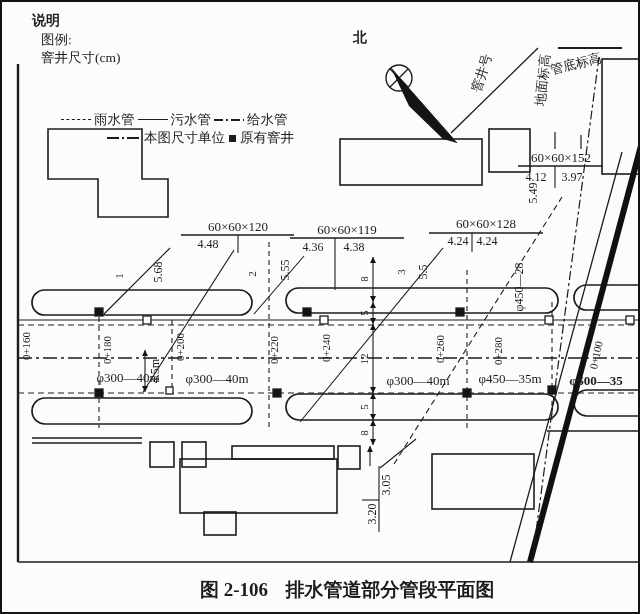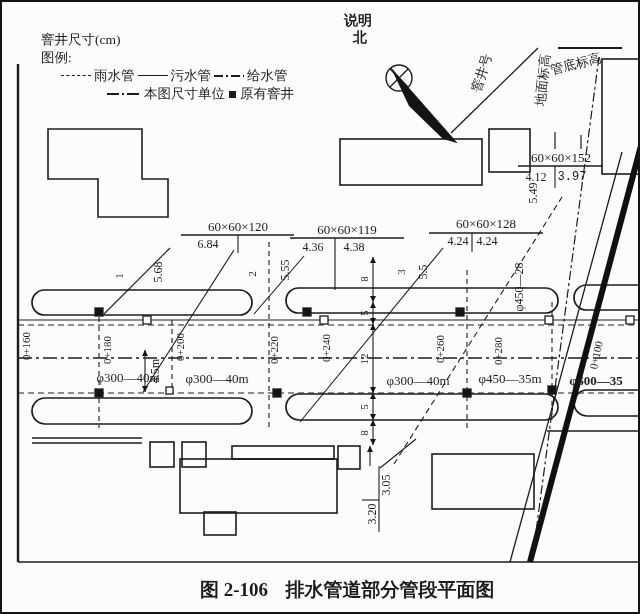--- a/index.html
+++ b/index.html
@@ -6,21 +6,21 @@
   #page{position:relative;width:640px;height:614px;background:#fcfcfb;border:2px solid #141414;
         box-sizing:border-box;overflow:hidden;font-family:"Liberation Serif",serif;color:#1c1c1c;}
   #page svg{position:absolute;left:0;top:0;}
   .lbl{position:absolute;white-space:nowrap;transform:translate(-50%,-50%);
        font-family:"Liberation Serif",serif;color:#1c1c1c;z-index:3;}
   .v{transform:translate(-50%,-50%) rotate(-90deg);}
   .r73{transform:translate(-50%,-50%) rotate(-73deg);}
   .r84{transform:translate(-50%,-50%) rotate(-84deg);}
   .r14{transform:translate(-50%,-50%) rotate(-14deg);}
   .r78{transform:translate(-50%,-50%) rotate(-78deg);}
-  .f11{font-size:11px;} .f12{font-size:12px;} .f13{font-size:13px;} .f14{font-size:14px;text-align:right;}
+  .f11{font-size:11px;} .f12{font-size:12px;} .f13{font-size:13px;} .f14{font-size:14px;}
   .bold{font-weight:bold;}
   #legend{position:absolute;left:30px;top:10px;width:340px;font-size:13.5px;line-height:1.34;z-index:3;}
   #legend .ind{padding-left:9px;}
   .krow{display:flex;align-items:center;white-space:nowrap;}
   .sw{display:inline-block;height:0;border-top:1.6px solid #1c1c1c;width:30px;margin:0 3px;flex:none;}
   .sw.dash{border-top-style:dashed;}
   .sw.wdash{border-top:none;height:2px;background:repeating-linear-gradient(90deg,#1c1c1c 0 9px,transparent 9px 12px,#1c1c1c 12px 14px,transparent 14px 17px);}
   .sw.cl{border-top:none;height:2px;width:34px;background:repeating-linear-gradient(90deg,#1c1c1c 0 12px,transparent 12px 15px,#1c1c1c 15px 17px,transparent 17px 20px);}
   .sq{display:inline-block;width:7px;height:7px;background:#1c1c1c;margin:0 4px;flex:none;}
   .caption{font-size:19px;font-weight:600;text-align:center;}
@@ -153,23 +153,23 @@
     <line x1="368" y1="444" x2="368" y2="464"></line>
     <path d="M365,450 L368,444 L371,450 Z" fill="#141414" stroke="none"></path>
     <line x1="377" y1="464" x2="377" y2="530"></line>
     <line x1="360" y1="498" x2="377" y2="498"></line>
     <line x1="378" y1="466" x2="414" y2="437"></line>
   </g>
 </svg>
 
 <div id="legend">
   <div class="f14 bold">说明</div>
+  <div class="ind">图例:</div>
   <div class="ind">窨井尺寸(cm)</div>
-  <div class="ind">图例:</div>
-  <div class="krow" style="margin-left:26px;">
+  <div class="krow" style="margin-left:26px;margin-top:44px;">
     <span class="sw dash"></span>
     <span>雨水管</span>
     <span class="sw"></span>
     <span>污水管</span>
     <span class="sw wdash"></span>
     <span>给水管</span>
   </div>
   <div class="krow" style="margin-left:72px;">
     <span class="sw cl"></span>
     <span>本图尺寸单位</span>
@@ -177,33 +177,33 @@
     <span>原有窨井</span>
   </div>
 </div>
 
 <span class="lbl f14 bold" style="left:358px;top:36px;">北</span>
 <span class="lbl r73 f13" style="left:480px;top:71px;">窨井号</span>
 <span class="lbl r84 f13" style="left:541px;top:78px;">地面标高</span>
 <span class="lbl r14 f13" style="left:574px;top:62px;">管底标高</span>
 
 <span class="lbl f13" style="left:236px;top:225px;">60×60×120</span>
-<span class="lbl f12" style="left:206px;top:242px;">6.84</span>
+<span class="lbl f12" style="left:206px;top:242px;">4.48</span>
 
 <span class="lbl f13" style="left:345px;top:228px;">60×60×119</span>
 <span class="lbl f12" style="left:311px;top:245px;">4.36</span>
 <span class="lbl f12" style="left:352px;top:245px;text-align:right;">4.38</span>
 
 <span class="lbl f13" style="left:484px;top:222px;">60×60×128</span>
 <span class="lbl f12" style="left:456px;top:239px;">4.24</span>
 <span class="lbl f12" style="left:485px;top:239px;">4.24</span>
 
 <span class="lbl f13" style="left:559px;top:156px;">60×60×152</span>
 <span class="lbl f12" style="left:534px;top:175px;">4.12</span>
-<span class="lbl f12" style="left:570px;top:175px;font-family:Liberation Mono, monospace;">3.97</span>
+<span class="lbl f12" style="left:570px;top:175px;">3.97</span>
 <span class="lbl v f12" style="left:531px;top:191px;">5.49</span>
 
 <span class="lbl v f11" style="left:24px;top:344px;">0+160</span>
 <span class="lbl v f11" style="left:105px;top:348px;">0+180</span>
 <span class="lbl v f11" style="left:178px;top:345px;">0+200</span>
 <span class="lbl v f11" style="left:272px;top:348px;">0+220</span>
 <span class="lbl v f11" style="left:324px;top:346px;">0+240</span>
 <span class="lbl v f11" style="left:438px;top:347px;">0+260</span>
 <span class="lbl v f11" style="left:496px;top:349px;">0+280</span>
 <span class="lbl r78 f11" style="left:594px;top:353px;">0+100</span>

